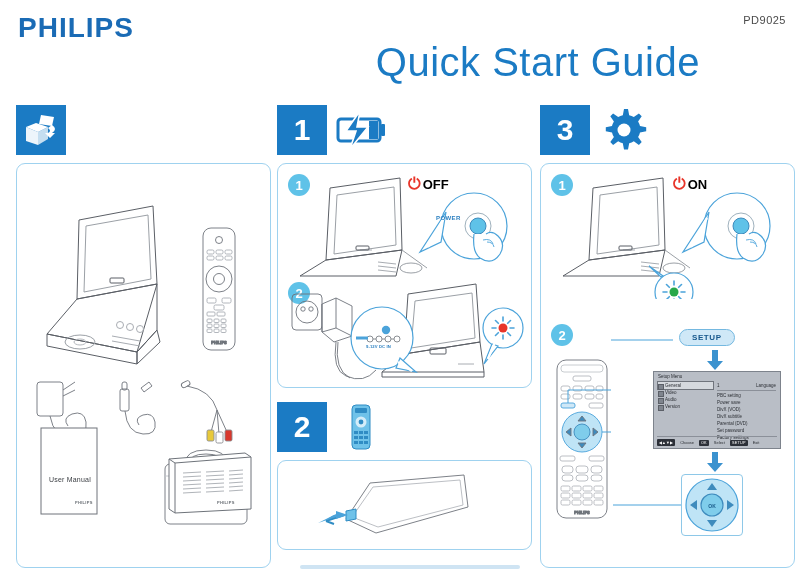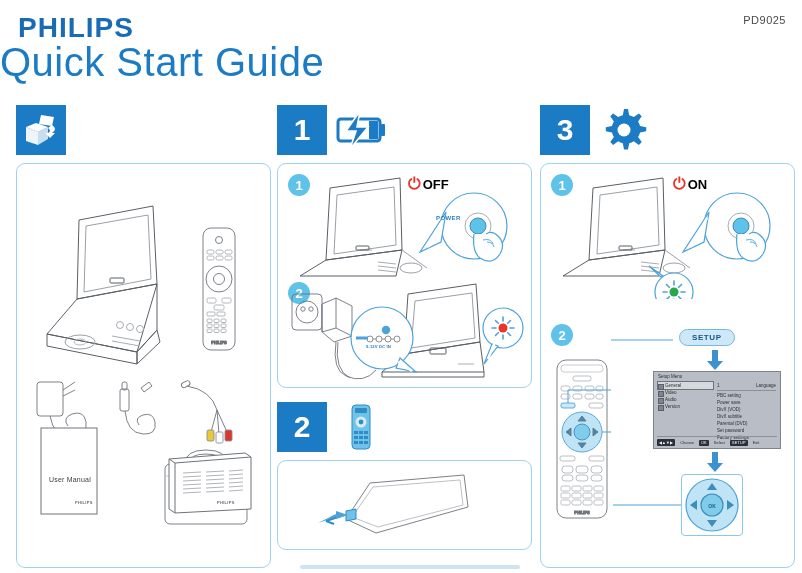--- a/index.html
+++ b/index.html
@@ -16,21 +16,21 @@
     position: absolute; left: 18px; top: 12px;
     font-size: 28px; font-weight: bold; letter-spacing: 1px;
     color: #1a6bb5; font-family: "Liberation Sans", sans-serif;
   }
   .model {
     position: absolute; right: 16px; top: 14px;
     font-size: 11px; color: #4a4a4a; letter-spacing: .5px;
   }
   .qsg-title {
     position: absolute; left: 0; top: 40px; width: 700px;
-    text-align: left; font-size: 40px; font-weight: normal;
+    text-align: right; font-size: 40px; font-weight: normal;
     color: #1b7bc4; letter-spacing: .5px;
   }
 
   
   .col { position: absolute; top: 105px; }
   .col-1 { left: 16px;  width: 255px; }
   .col-2 { left: 277px; width: 255px; }
   .col-3 { left: 540px; width: 255px; }
 
   

